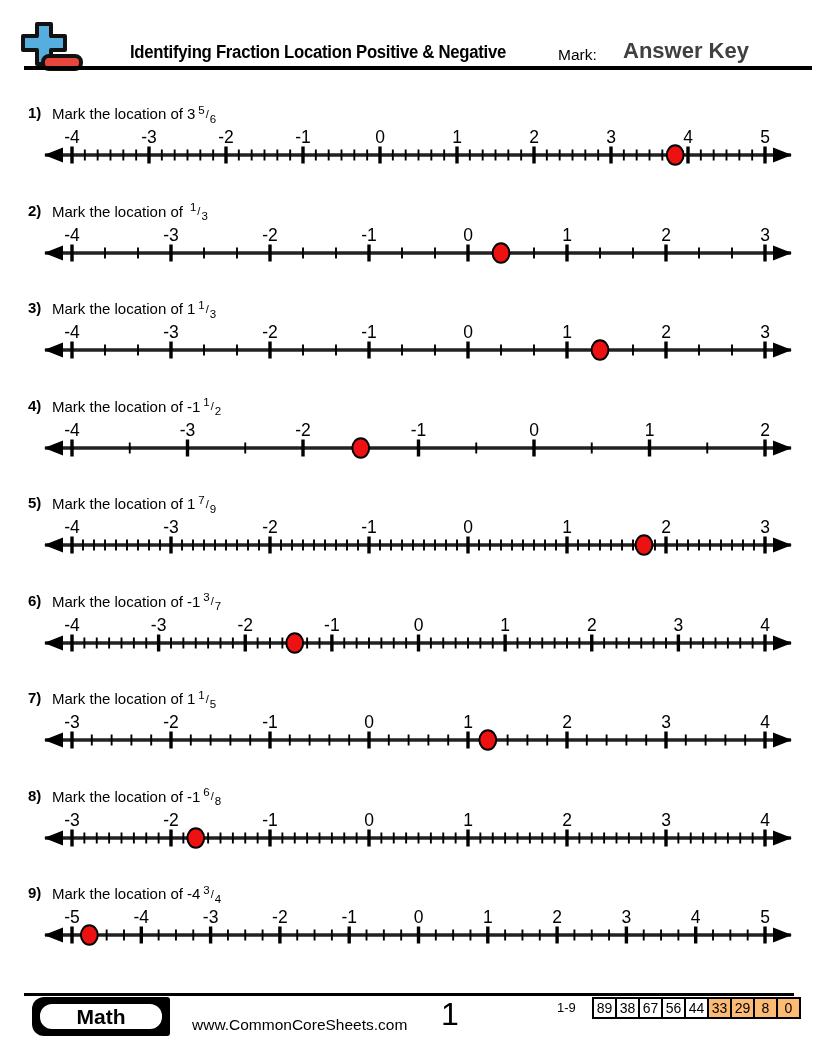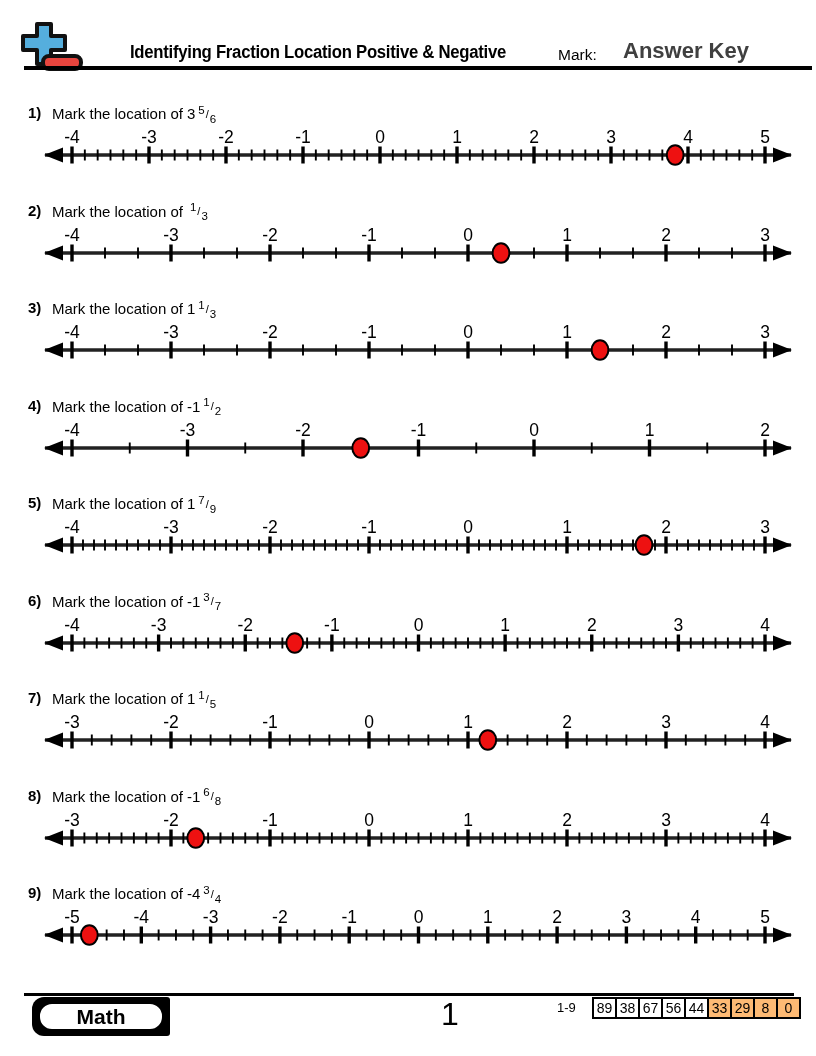--- a/index.html
+++ b/index.html
@@ -588,20 +588,21 @@
           <line x1="747.675" y1="27.5" x2="747.675" y2="38.5" stroke="#000" stroke-width="1.9"></line>
           <ellipse cx="89.325" cy="33" rx="8.4" ry="9.8" fill="#ee1111" stroke="#000" stroke-width="2"></ellipse>
         </svg>
   </div>
     </div>
 
   <div class="footer-rule"></div>
   <div class="math-badge">
     <div class="math-pill">Math</div>
   </div>
+  <div class="website">www.CommonCoreSheets.com</div>
   <div class="page-number">1</div>
   <div class="score-label">1-9</div>
   <div class="score-table" id="score-cells">
       <div class="score-cell">89</div>
       <div class="score-cell">38</div>
       <div class="score-cell">67</div>
       <div class="score-cell">56</div>
       <div class="score-cell">44</div>
       <div class="score-cell shaded">33</div>
       <div class="score-cell shaded">29</div>

